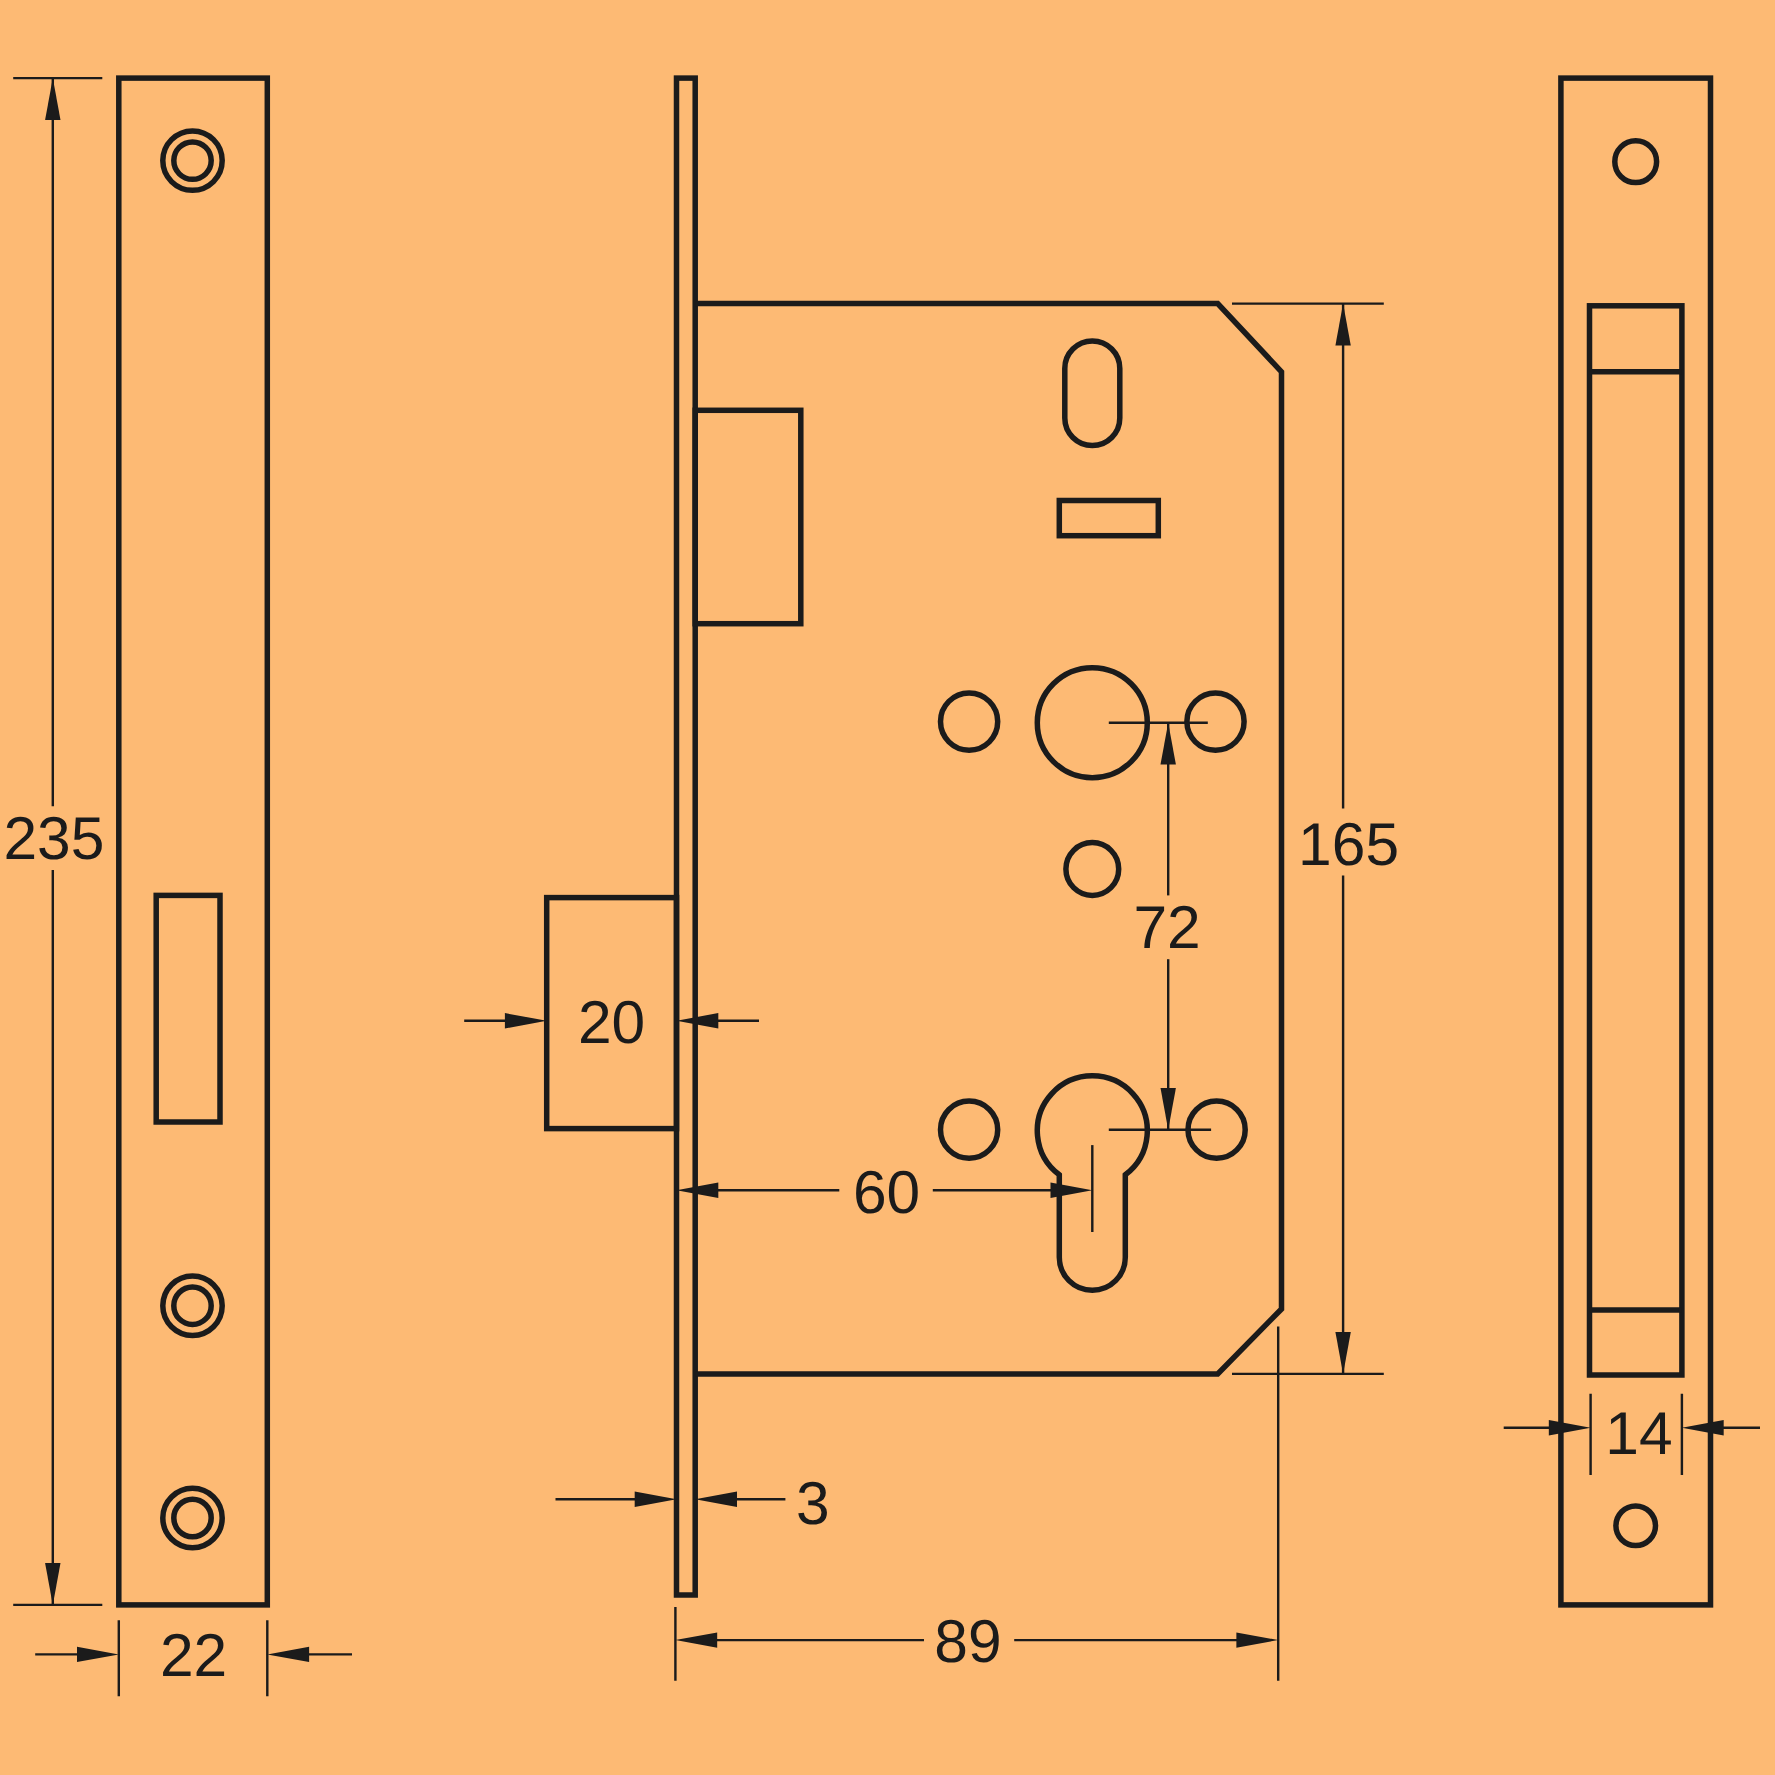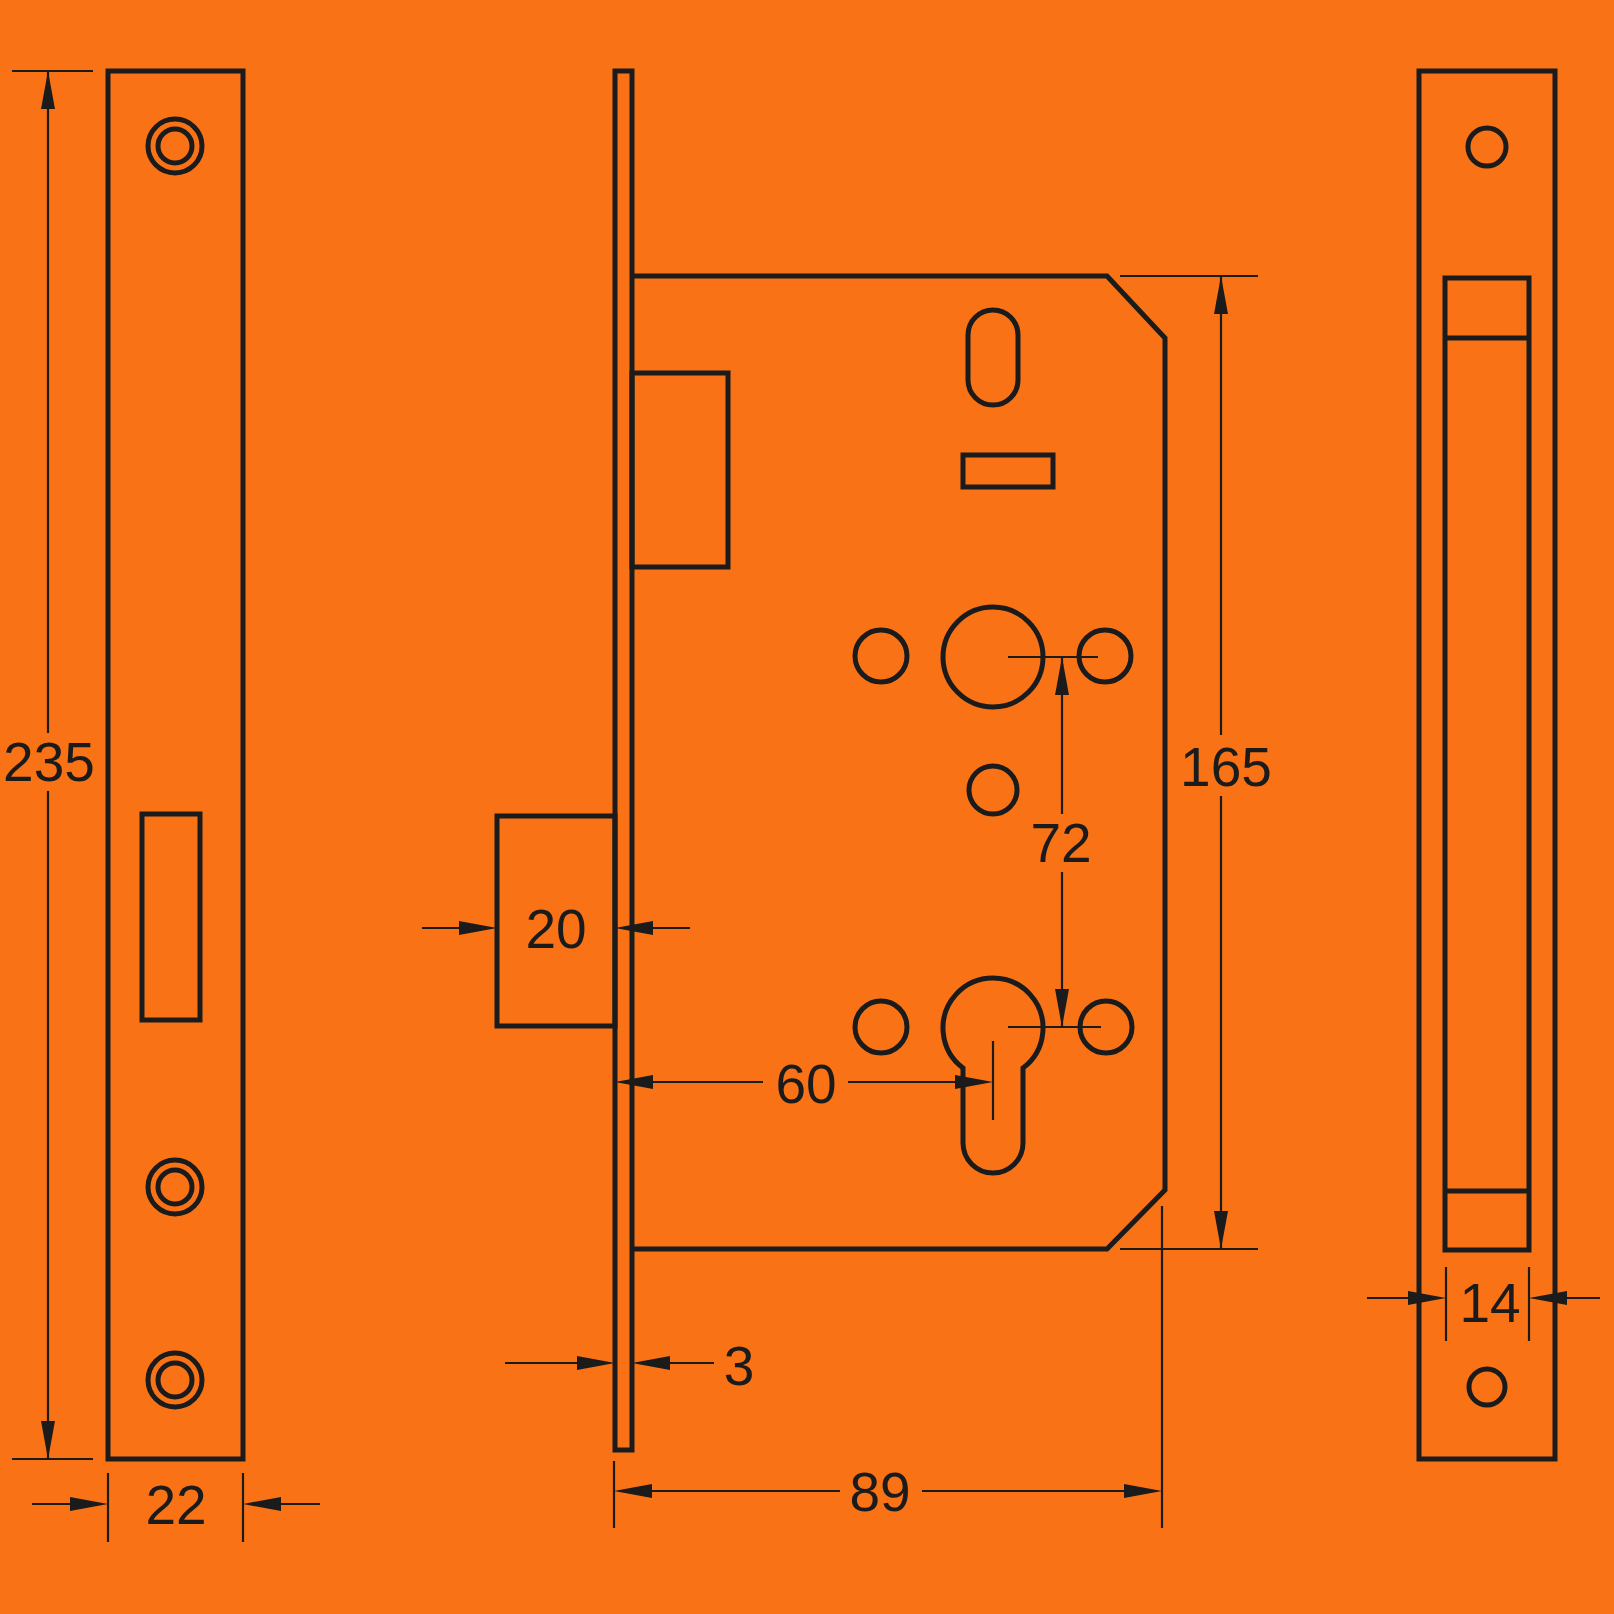--- a/index.html
+++ b/index.html
@@ -3,21 +3,21 @@
 <meta charset="utf-8">
 <style>
   html, body {
     margin: 0;
     padding: 0;
     background: #ffffff;
   }
   .canvas {
     width: 1614px;
     height: 1614px;
-    background: #f97316;
+    background: #fdba74;
     position: relative;
   }
   svg { display: block; }
   .outline {
     fill: none;
     stroke: #1b1b1b;
     stroke-width: 5;
     stroke-miterlimit: 8;
   }
   .dim {

